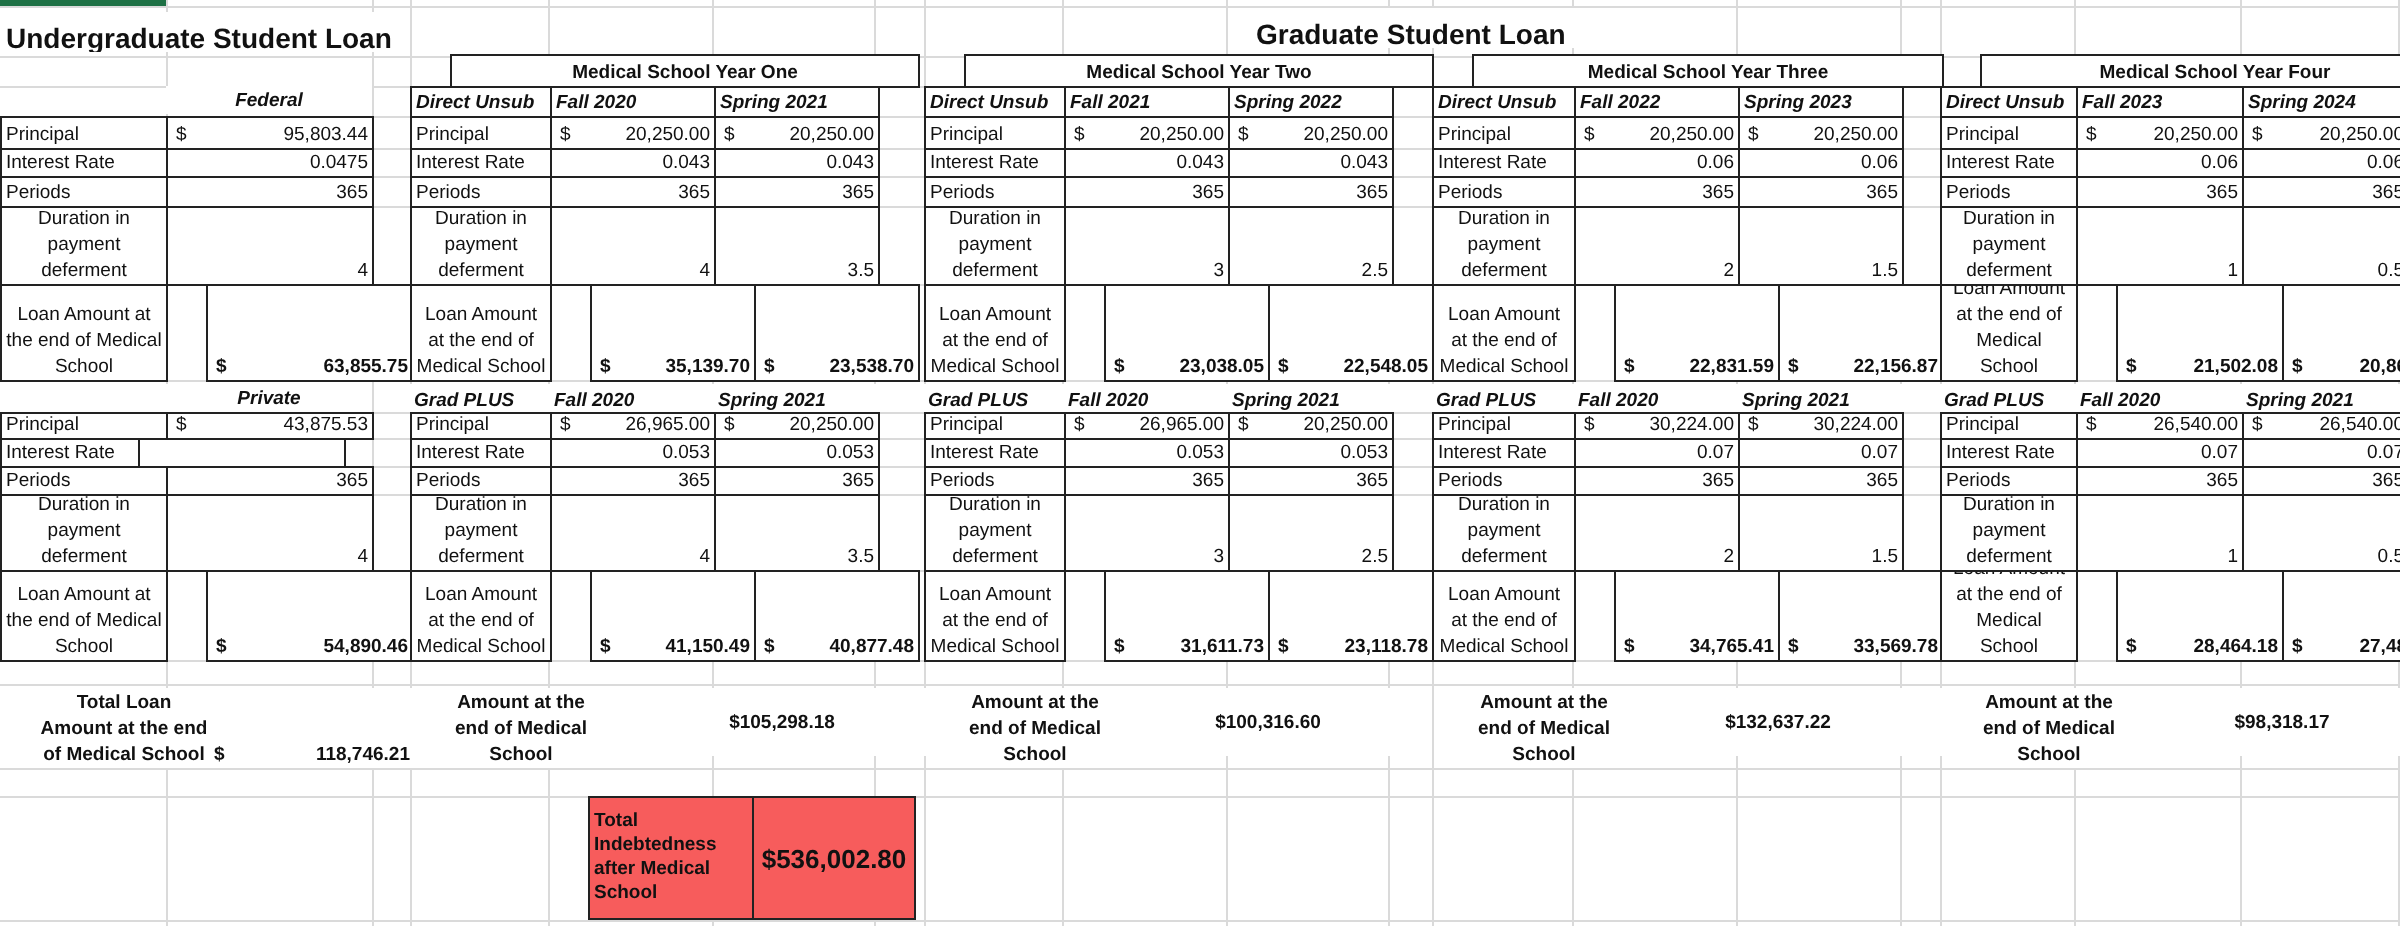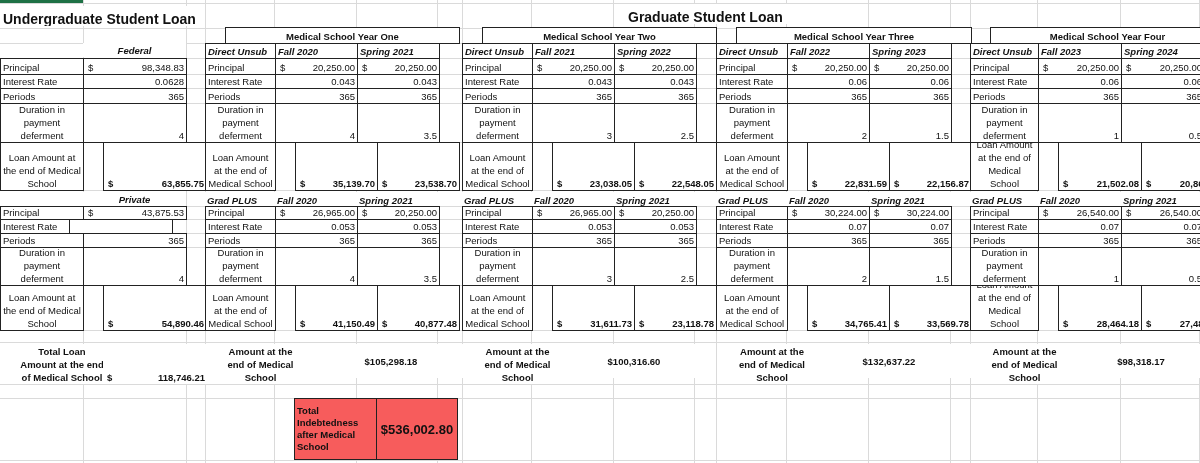--- a/index.html
+++ b/index.html
@@ -66,25 +66,25 @@
 <div class="topbar"></div>
 
 <div class="cell title l" style="left:1px;top:6px;width:200px;height:20px;">Undergraduate Student Loan</div>
 <div class="cell title" style="left:628px;top:4px;width:200px;height:20px;">Graduate Student Loan</div>
 
 <div id="ug">
     <div class="cell i c" style="left: 83px; top: 43px; width: 103px; height: 14px;">Federal</div>
     <div class="cell bx l" style="left: 0px; top: 58px; width: 84px; height: 17px;">Principal</div>
     <div class="cell bx r" style="left: 83px; top: 58px; width: 104px; height: 17px;">
       <span class="dollar">$</span>
-      <span>98,348.83</span>
+      <span>95,803.44</span>
     </div>
     <div class="cell bx l" style="left: 0px; top: 74px; width: 84px; height: 15px;">Interest Rate</div>
     <div class="cell bx r" style="left: 83px; top: 74px; width: 104px; height: 15px;">
-      <span>0.0628</span>
+      <span>0.0475</span>
     </div>
     <div class="cell bx l" style="left: 0px; top: 88px; width: 84px; height: 16px;">Periods</div>
     <div class="cell bx r" style="left: 83px; top: 88px; width: 104px; height: 16px;">
       <span>365</span>
     </div>
     <div class="cell bx c wrap" style="left: 0px; top: 103px; width: 84px; height: 40px; padding: 0px 14px;">Duration in payment deferment</div>
     <div class="cell bx r" style="left: 83px; top: 103px; width: 104px; height: 40px;">
       <span>4</span>
     </div>
     <div class="cell bx c wrap" style="left: 0px; top: 142px; width: 84px; height: 49px;">Loan Amount at the end of Medical School</div>

